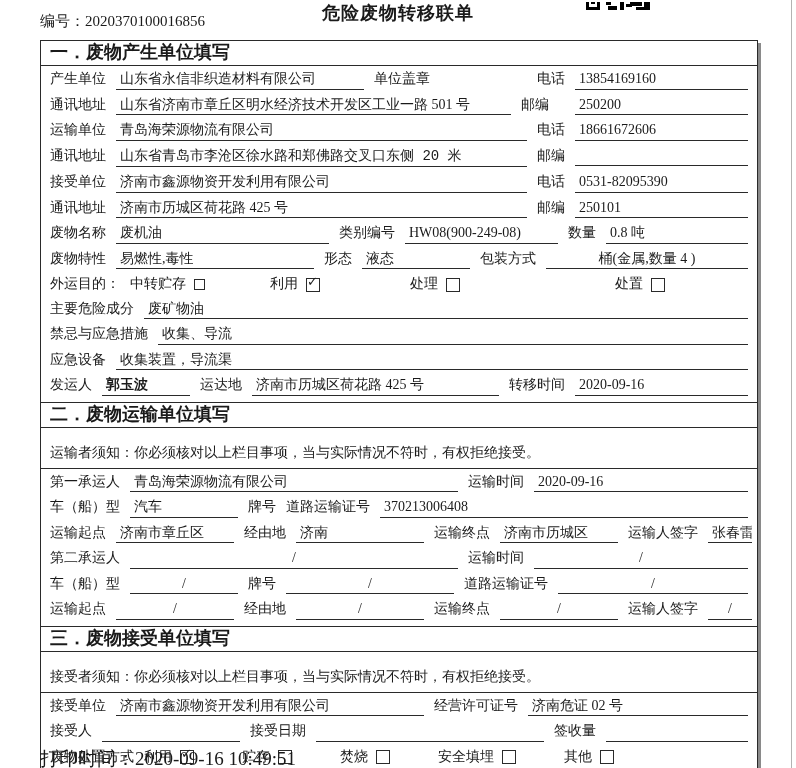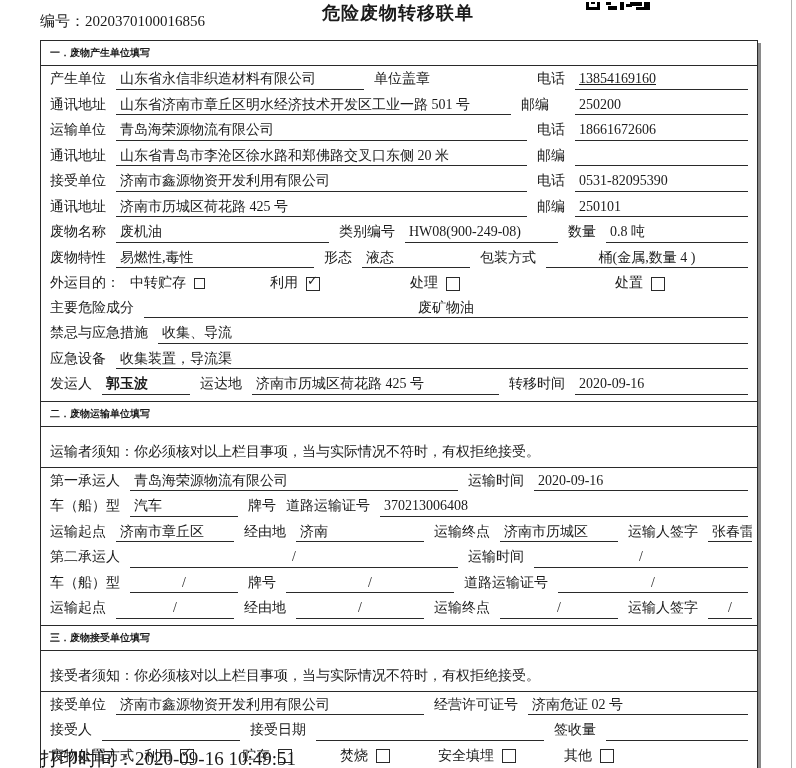--- a/index.html
+++ b/index.html
@@ -18,21 +18,21 @@
   .qr{position:absolute;left:584px;top:0;}
   .form-table{
     position:absolute;left:40px;top:40px;width:716px;
     border:1px solid #2a2a2a;background:#fff;
     box-shadow:3px 3px 0 #8a8a8a;
   }
   .sec{border-top:1px solid #2a2a2a;}
   .sec:first-child{border-top:none;}
   .sec-h{
     font-family:"Liberation Sans","DejaVu Sans",sans-serif;
-    font-weight:bold;font-size:10px;line-height:17px;
+    font-weight:bold;font-size:18px;line-height:17px;
     padding:3px 9px 4px;border-bottom:1px solid #2a2a2a;
   }
   .notice{padding:17px 9px 7px;line-height:16px;border-bottom:1px solid #2a2a2a;}
   .rows{padding:1px 9px 3px;}
   .row{display:flex;align-items:baseline;gap:10px;padding:2px 0 3px;line-height:19.5px;}
   .lab{white-space:nowrap;flex:0 0 auto;}
   .val{
     border-bottom:1px solid #2a2a2a;padding:0 4px;white-space:nowrap;
     overflow:hidden;flex:0 1 auto;min-width:36px;
   }
@@ -82,37 +82,37 @@
   <div class="form-table">
       <section class="sec">
         <div class="sec-h">一．废物产生单位填写</div>
         <div class="rows">
           <div class="row">
             <span class="lab">产生单位</span>
             <span class="val" style="min-width: 240px;">山东省永信非织造材料有限公司</span>
             <span class="lab">单位盖章</span>
             <span class="sp grow"></span>
             <span class="lab">电话</span>
-            <span class="val" style="min-width: 165px; text-decoration: underline;">13854169160</span>
+            <span class="val" style="min-width: 165px;">13854169160</span>
           </div>
           <div class="row">
             <span class="lab">通讯地址</span>
             <span class="val" style="flex: 1 1 auto;">山东省济南市章丘区明水经济技术开发区工业一路 501 号</span>
             <span class="lab">邮编</span>
             <span class="val" style="min-width: 165px; margin-left: 16px;">250200</span>
           </div>
           <div class="row">
             <span class="lab">运输单位</span>
             <span class="val" style="flex: 1 1 auto;">青岛海荣源物流有限公司</span>
             <span class="lab">电话</span>
             <span class="val" style="min-width: 165px;">18661672606</span>
           </div>
           <div class="row">
             <span class="lab">通讯地址</span>
-            <span class="val" style="flex: 1 1 auto;">山东省青岛市李沧区徐水路和郑佛路交叉口东侧 20 米</span>
+            <span class="val" style="flex: 1 1 auto; font-family: Liberation Mono, monospace;">山东省青岛市李沧区徐水路和郑佛路交叉口东侧 20 米</span>
             <span class="lab">邮编</span>
             <span class="val" style="min-width: 165px;"></span>
           </div>
           <div class="row">
             <span class="lab">接受单位</span>
             <span class="val" style="flex: 1 1 auto;">济南市鑫源物资开发利用有限公司</span>
             <span class="lab">电话</span>
             <span class="val" style="min-width: 165px;">0531-82095390</span>
           </div>
           <div class="row">
@@ -156,21 +156,21 @@
               <span class="box"></span>
             </span>
             <span class="sp" style="width: 135px;"></span>
             <span class="chk">
               <span class="chk-lab">处置</span>
               <span class="box"></span>
             </span>
           </div>
           <div class="row">
             <span class="lab">主要危险成分</span>
-            <span class="val" style="flex: 1 1 auto; text-align: center;">废矿物油</span>
+            <span class="val" style="flex: 1 1 auto;">废矿物油</span>
           </div>
           <div class="row">
             <span class="lab">禁忌与应急措施</span>
             <span class="val" style="flex: 1 1 auto;">收集、导流</span>
           </div>
           <div class="row">
             <span class="lab">应急设备</span>
             <span class="val" style="flex: 1 1 auto;">收集装置，导流渠</span>
           </div>
           <div class="row">

